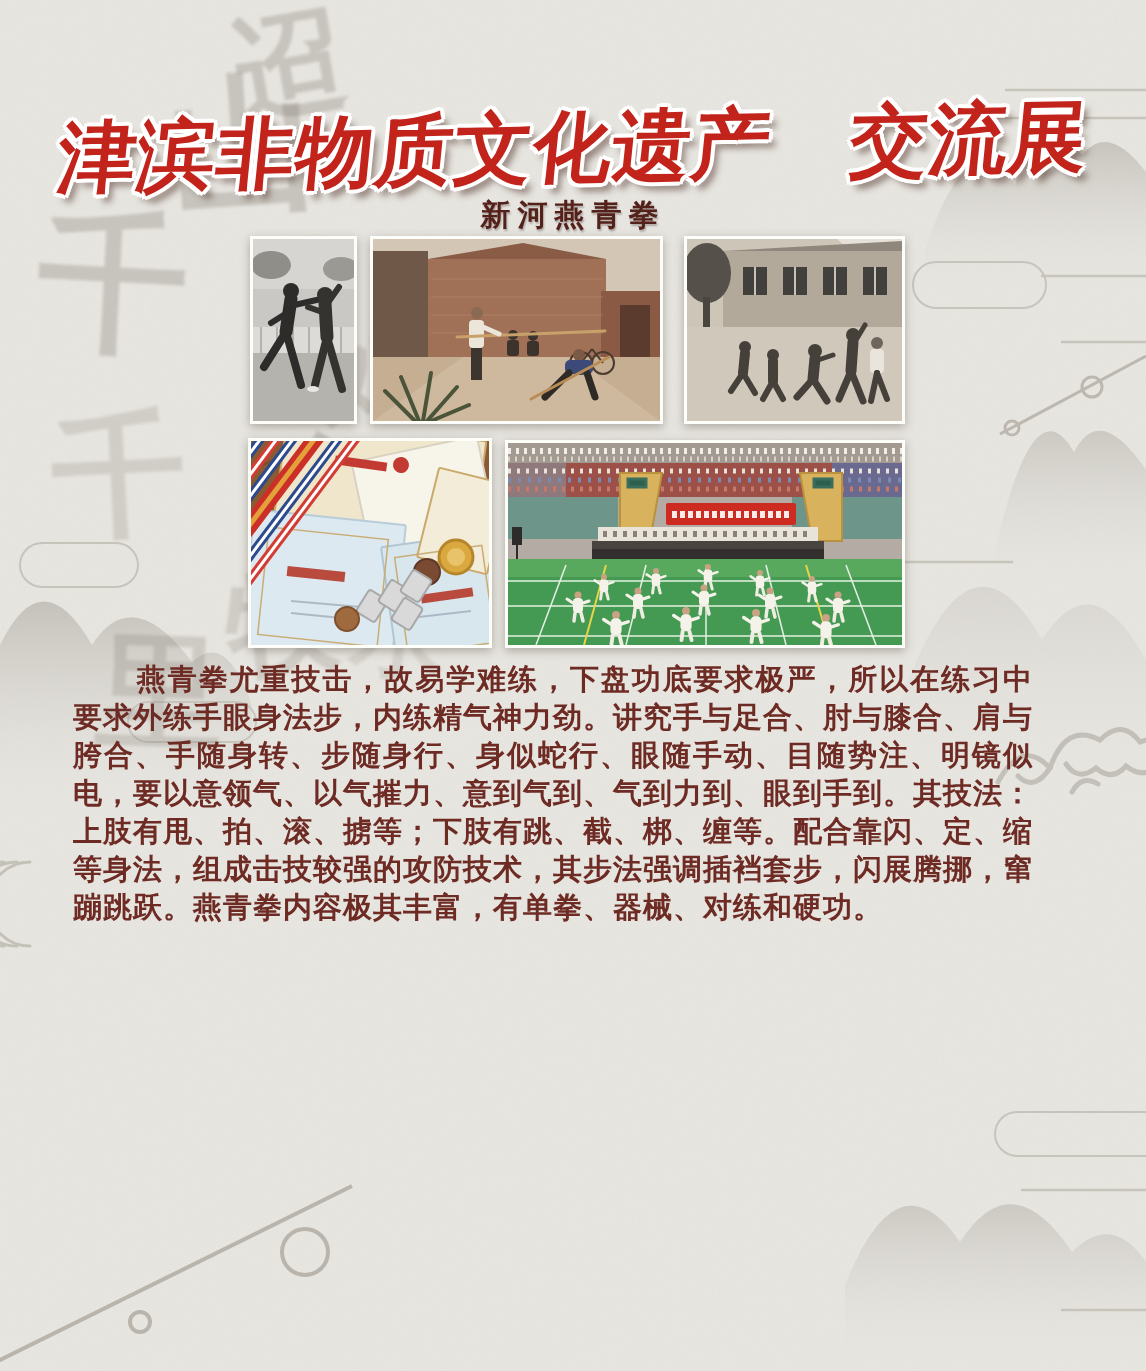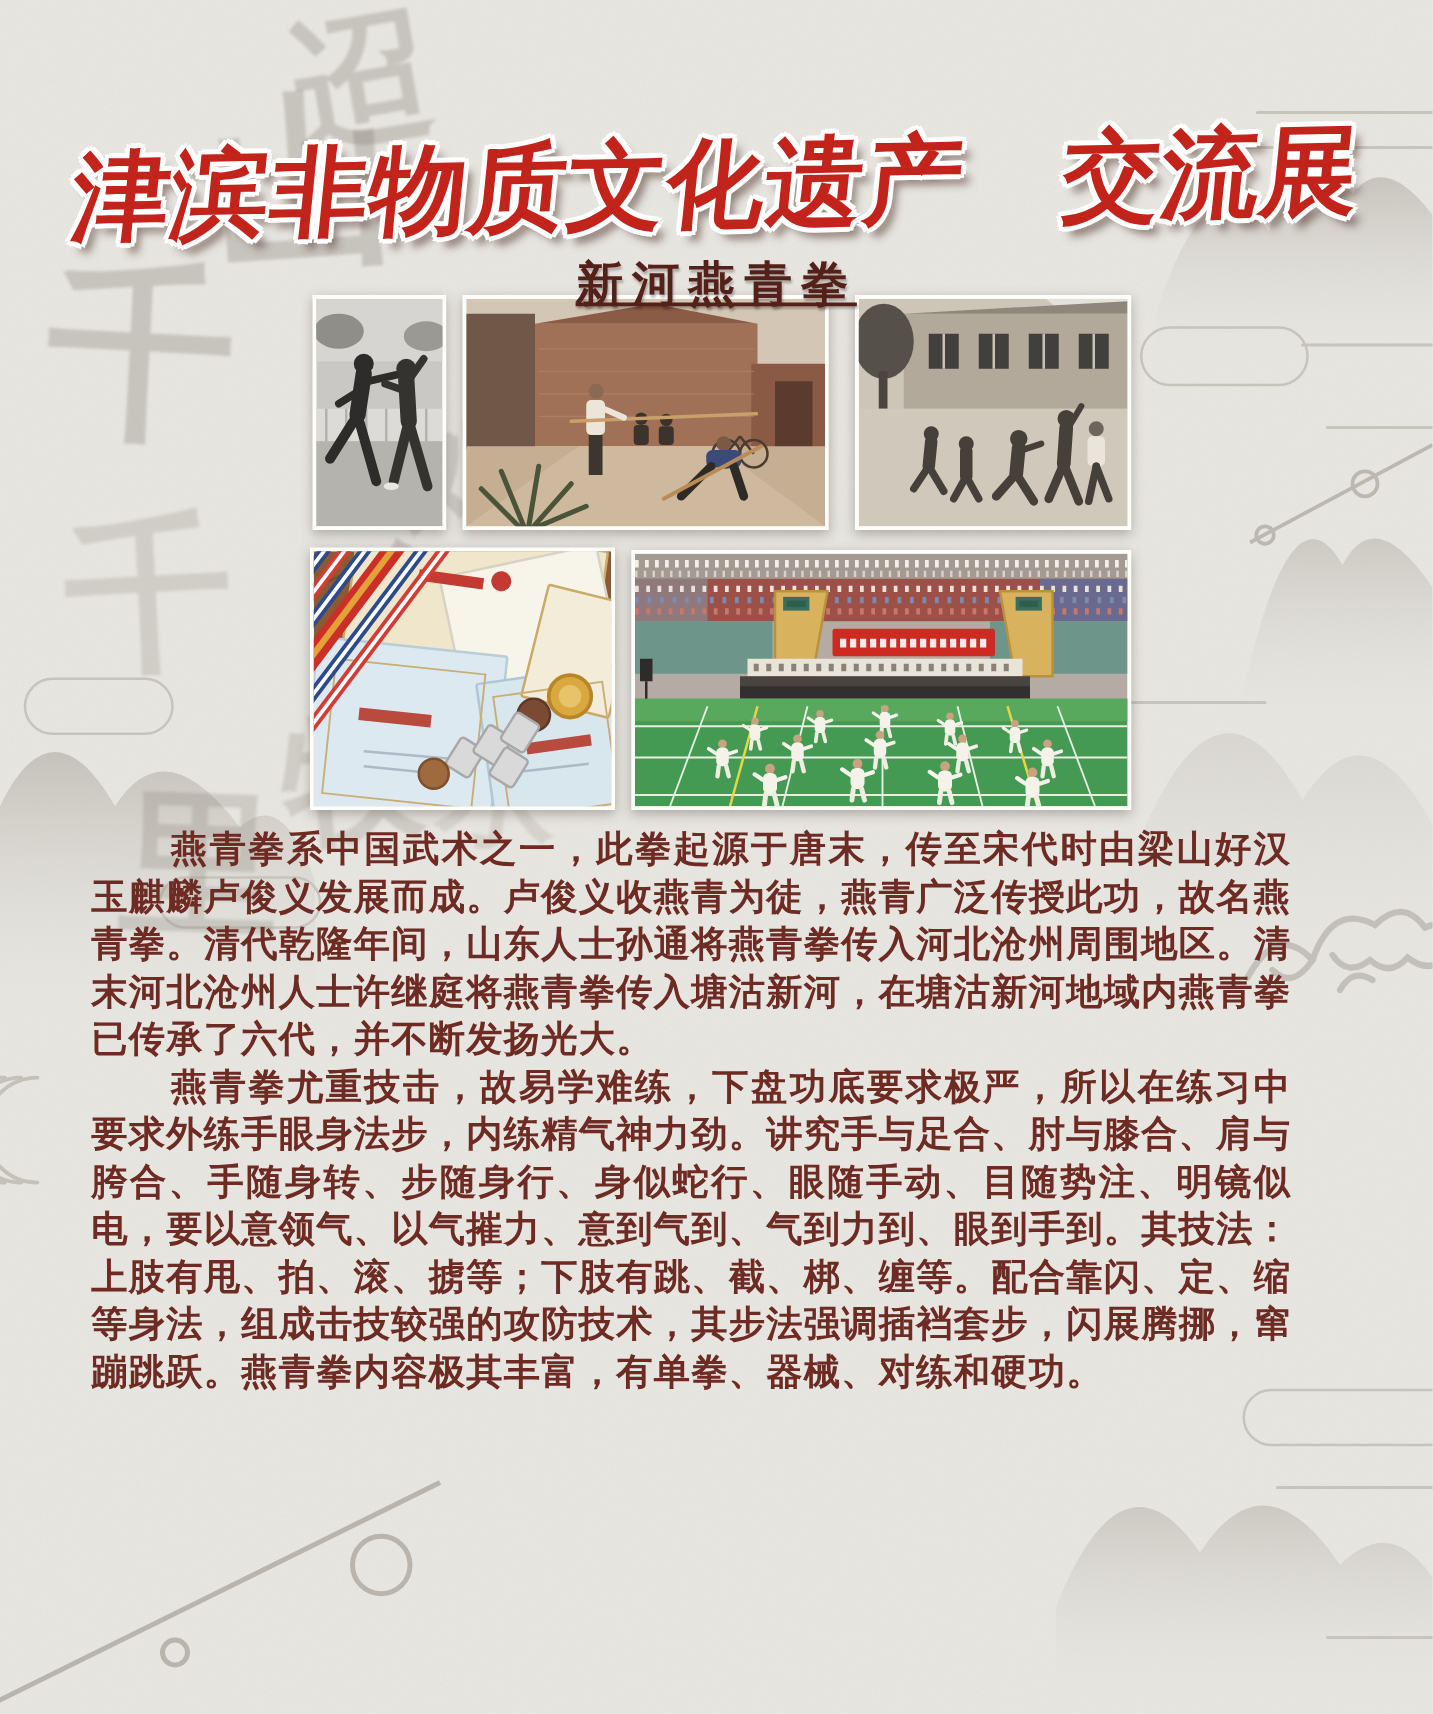--- a/index.html
+++ b/index.html
@@ -42,25 +42,24 @@
       -3px -3px 0 #ffffff, 3px -3px 0 #ffffff,
       -3px 3px 0 #ffffff, 3px 3px 0 #ffffff,
       0 -4px 0 #ffffff, 0 4px 0 #ffffff,
       -4px 0 0 #ffffff, 4px 0 0 #ffffff,
       7px 8px 7px rgba(70,40,30,0.55);
     white-space:nowrap;
   }
   .subtitle{
     position:absolute;left:0;right:0;top:170px;z-index:3;
     text-align:center;
-    font-size:38px;font-weight:bold;
+    font-size:30px;font-weight:bold;
     color:#54201a;
     letter-spacing:7px;
     text-shadow:1px 2px 2px rgba(40,20,15,0.30);
-    text-decoration:underline;
   }
   
   .photo{
     position:absolute;z-index:2;
     background:#fdfdfa;padding:3px;
     box-shadow:0 3px 9px rgba(80,70,60,0.38);
   }
   .photo svg{display:block;}
   .p1{left:250px;top:236px;}
   .p2{left:370px;top:236px;}
@@ -464,15 +463,14 @@
       <use href="#perf" transform="translate(330,152)"></use>
       <use href="#perf" transform="translate(108,172) scale(1.12)"></use>
       <use href="#perf" transform="translate(178,168) scale(1.12)"></use>
       <use href="#perf" transform="translate(248,170) scale(1.12)"></use>
       <use href="#perf" transform="translate(318,175) scale(1.12)"></use>
     </g>
   </svg>
 </div>
 
 <div class="article">
-  <p>燕青拳系中国武术之一，此拳起源于唐末，传至宋代时由梁山好汉玉麒麟卢俊义发展而成。卢俊义收燕青为徒，燕青广泛传授此功，故名燕青拳。清代乾隆年间，山东人士孙通将燕青拳传入河北沧州周围地区。清末河北沧州人士许继庭将燕青拳传入塘沽新河，在塘沽新河地域内燕青拳已传承了六代，并不断发扬光大。</p>
   <p>燕青拳尤重技击，故易学难练，下盘功底要求极严，所以在练习中要求外练手眼身法步，内练精气神力劲。讲究手与足合、肘与膝合、肩与胯合、手随身转、步随身行、身似蛇行、眼随手动、目随势注、明镜似电，要以意领气、以气摧力、意到气到、气到力到、眼到手到。其技法：上肢有甩、拍、滚、掳等；下肢有跳、截、梆、缠等。配合靠闪、定、缩等身法，组成击技较强的攻防技术，其步法强调插裆套步，闪展腾挪，窜蹦跳跃。燕青拳内容极其丰富，有单拳、器械、对练和硬功。</p>
 </div>
 
 </body></html>

